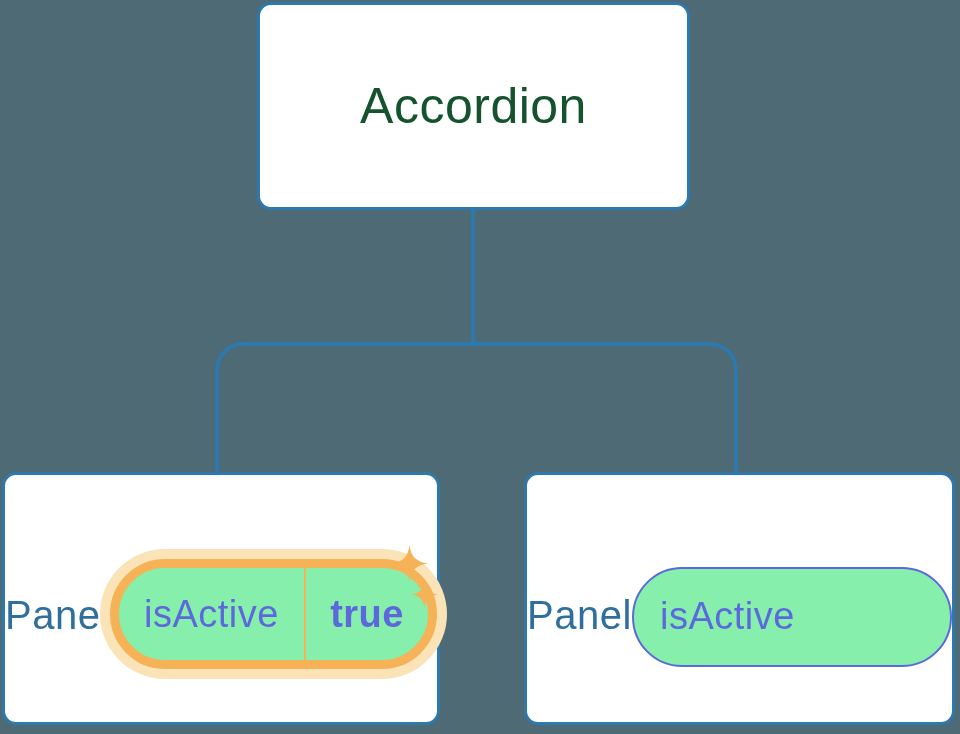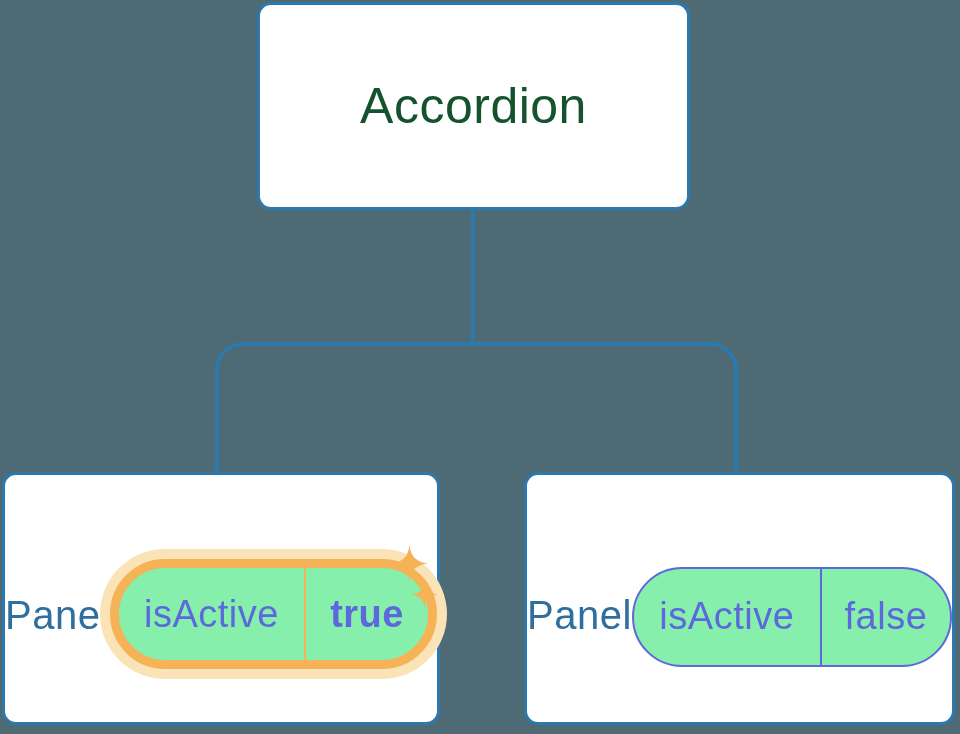--- a/index.html
+++ b/index.html
@@ -135,17 +135,16 @@
         <path d="M50 0C54 32 68 46 100 50C68 54 54 68 50 100C46 68 32 54 0 50C32 46 46 32 50 0Z" fill="#f5b257"></path>
       </svg>
     </span>
   </div>
 
   <div class="node node-panel node-panel-right">
     <span class="node-label panel-title">Panel</span>
 
     <div class="pill pill-inactive">
       <div class="pill-cell cell-name">isActive</div>
-      <div class="pill-cell cell-value">false</div>
     </div>
   </div>
 
 </div>
 
 </body></html>

